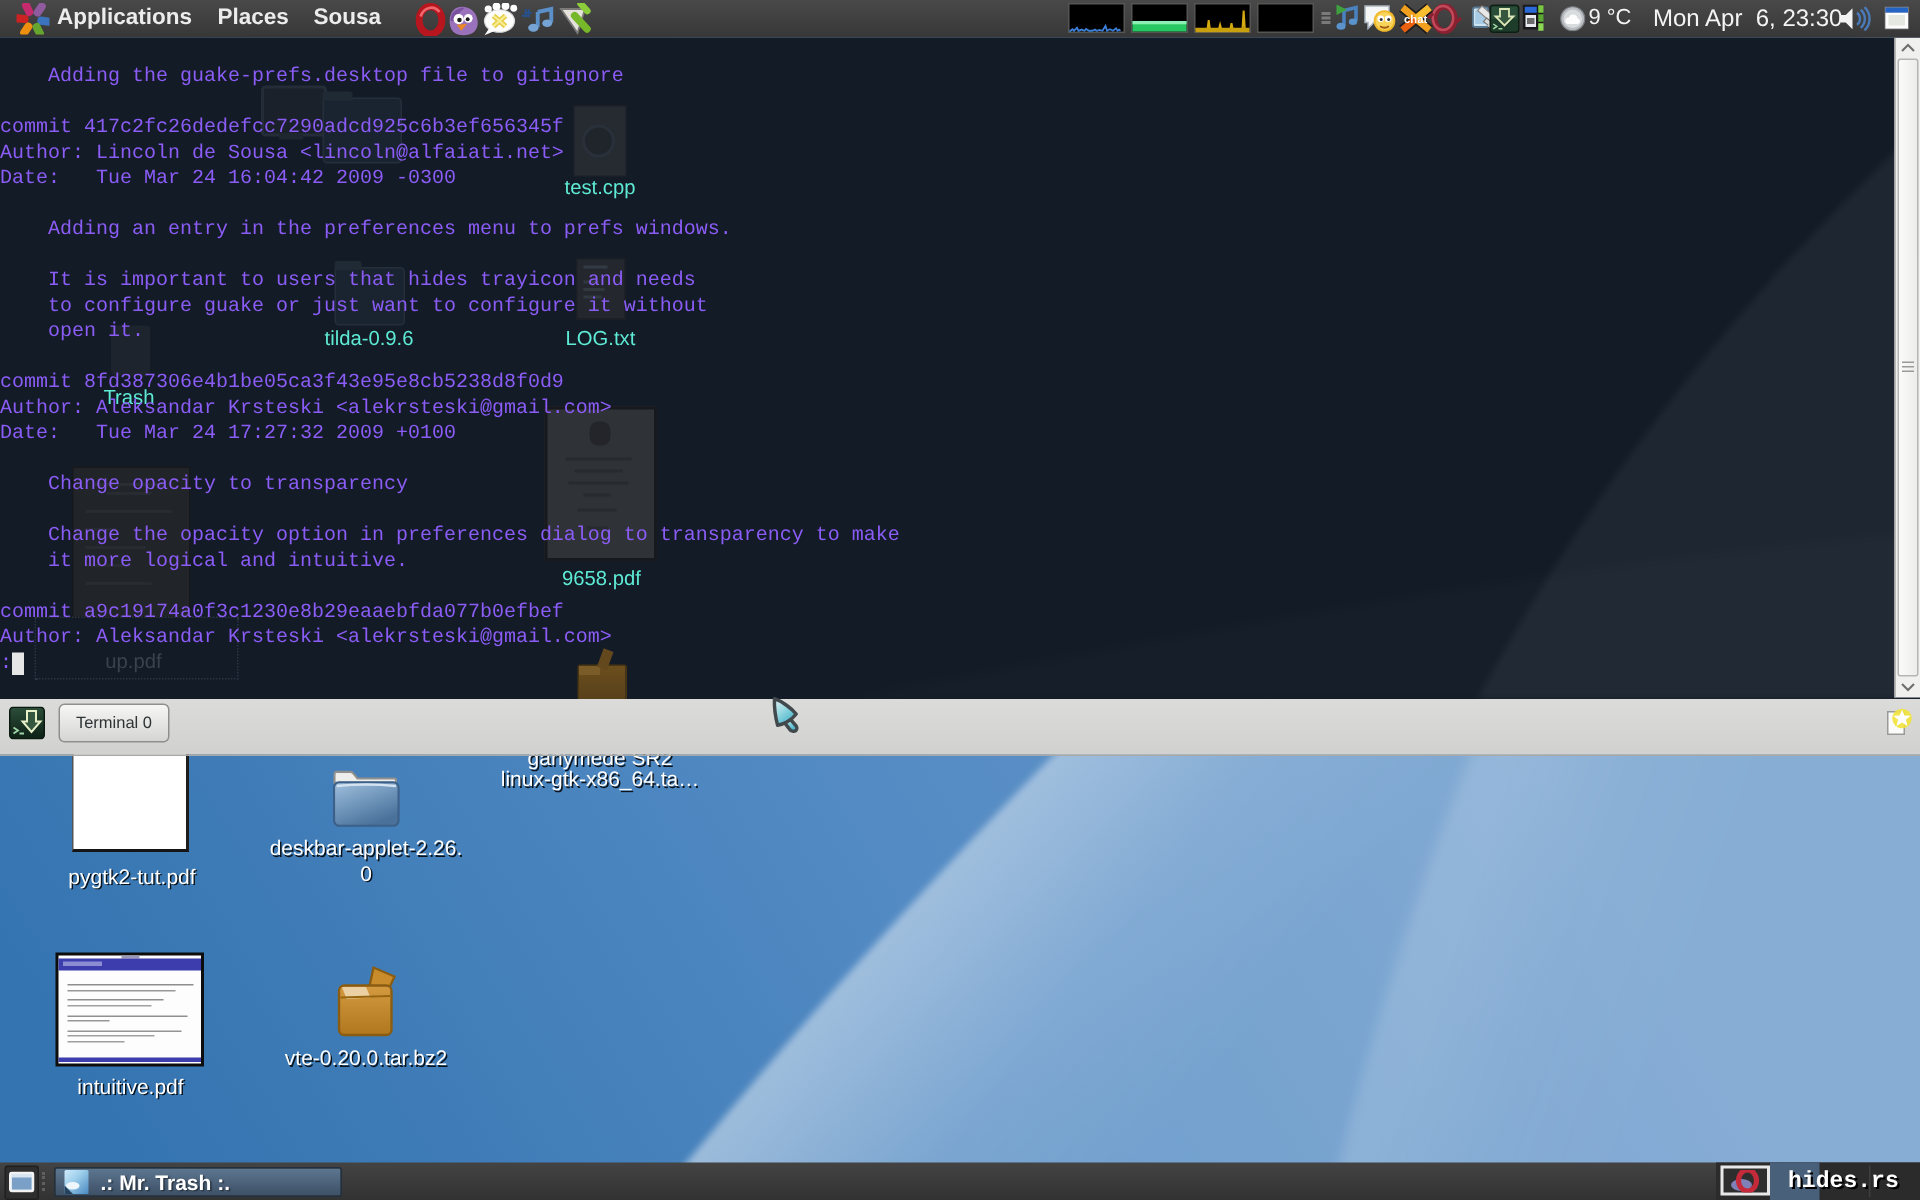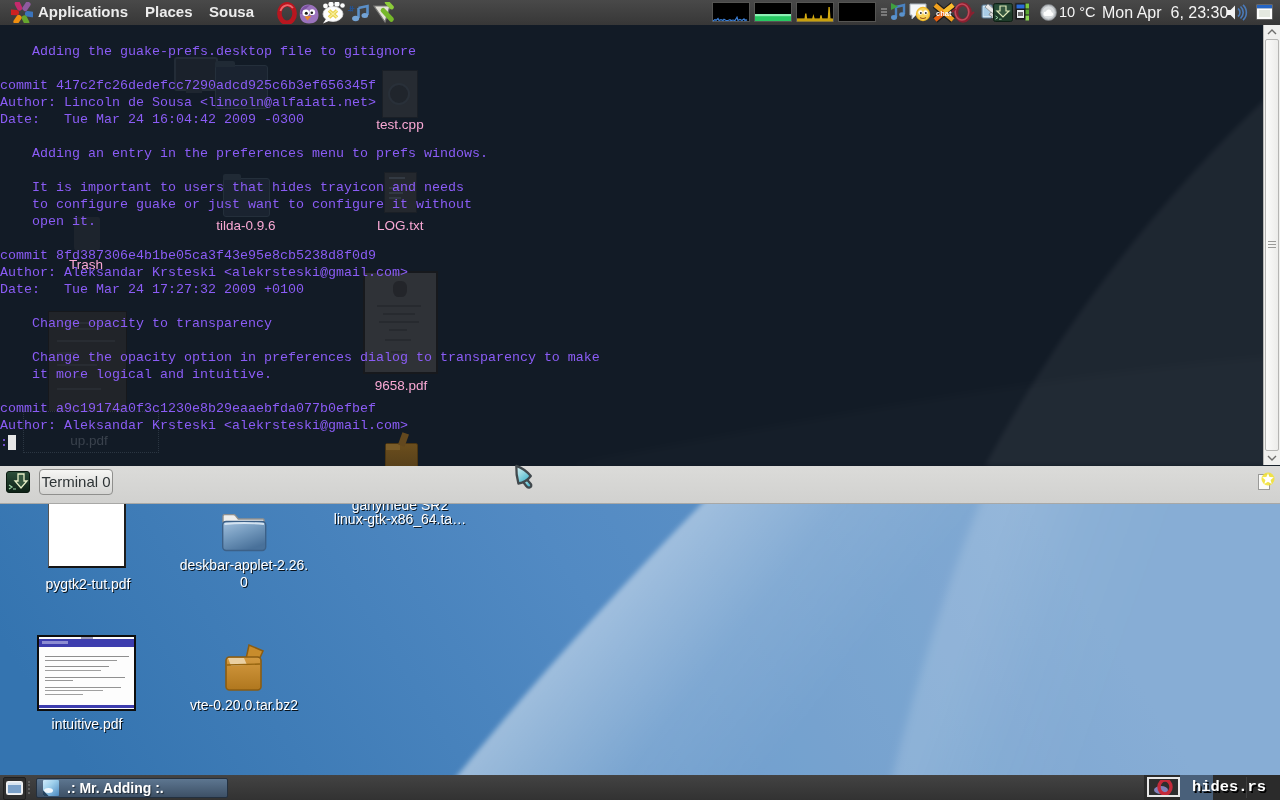--- a/index.html
+++ b/index.html
@@ -2,24 +2,24 @@
 <html><head><meta charset="utf-8">
 <style>
 html,body{margin:0;padding:0;width:1280px;height:800px;overflow:hidden;background:#000;}
 body{font-family:"Liberation Sans",sans-serif;position:relative;}
 .abs{position:absolute;}
 #wall{position:absolute;left:0;top:0;}
 .dlabel{position:absolute;color:#fff;font-size:14px;text-align:center;text-shadow:1px 1px 0 rgba(0,0,0,0.85);white-space:nowrap;}
 #term{position:absolute;left:0;top:25px;width:1280px;height:441px;background:#121b26;overflow:hidden;}
 #termtext{position:absolute;left:0;top:18px;margin:0;font-family:"Liberation Mono",monospace;font-size:13.33px;line-height:17px;color:#8b5cf6;white-space:pre;}
 .fico{position:absolute;}
-.flbl{position:absolute;font-size:13.5px;color:#f9a8d4;text-align:center;white-space:nowrap;}
+.flbl{position:absolute;font-size:13.5px;color:#5eead4;text-align:center;white-space:nowrap;}
 .cur{background:#e6e6e6;}
 #tabbar{position:absolute;left:0;top:466px;width:1280px;height:38px;background:linear-gradient(#dbdbd9,#d1d1cf);border-bottom:1px solid #a8a8a6;box-sizing:border-box;}
-#tbtn{position:absolute;left:39px;top:3px;width:74px;height:26px;background:linear-gradient(#f6f6f4,#d5d5d3);border:1px solid #8f8f8d;border-radius:4px;box-sizing:border-box;color:#2e3436;font-size:15px;text-align:center;line-height:24px;}
+#tbtn{position:absolute;left:39px;top:3px;width:74px;height:26px;background:linear-gradient(#f6f6f4,#d5d5d3);border:1px solid #8f8f8d;border-radius:4px;box-sizing:border-box;color:#2e3436;font-size:11px;text-align:center;line-height:24px;}
 #toppanel{position:absolute;left:0;top:0;width:1280px;height:25px;background:linear-gradient(#494949,#373737);}
 .ptext{position:absolute;top:3px;color:#ececec;font-size:15px;font-weight:bold;}
 #botpanel{position:absolute;left:0;top:775px;width:1280px;height:25px;background:linear-gradient(#434343,#323232);}
 </style></head>
 <body>
 
 <svg id="wall" width="1280" height="800" viewBox="0 0 1280 800">
 <defs>
 <linearGradient id="base" x1="100" y1="800" x2="900" y2="300" gradientUnits="userSpaceOnUse">
 <stop offset="0" stop-color="#3474b0"></stop>
@@ -353,38 +353,38 @@
 <path d="M1,6 L4.5,6 L9,1.5 L9,15.5 L4.5,11 L1,11 Z" fill="#f2f2f2"></path>
 <path d="M12,4.5 a5,5 0 0 1 0,8 M14.5,2.5 a8,8 0 0 1 0,12 M17,0.8 a10.5,10.5 0 0 1 0,15.4" stroke="#4a7ab8" stroke-width="1.6" fill="none"></path>
 </svg>
 
 <svg class="abs" style="left:1256px;top:4px;" width="17" height="16" viewBox="0 0 17 16">
 <rect x="0.5" y="0.5" width="16" height="15" fill="#8a8a8a"></rect>
 <rect x="1" y="1" width="15" height="3.5" fill="#2464c4"></rect>
 <rect x="1" y="4.5" width="15" height="10.5" fill="#fdfdfd"></rect>
 <rect x="3" y="6" width="11" height="7" fill="#e4e8e0"></rect>
 </svg>
-<div class="abs" style="left:1059px;top:4px;color:#f4f4f4;font-size:14.6px;">10 °C</div>
+<div class="abs" style="left:1059px;top:4px;color:#f4f4f4;font-size:14.6px;">9 °C</div>
 <div class="abs" style="left:1102px;top:4px;color:#f4f4f4;font-size:16px;">Mon Apr &nbsp;6, 23:30</div>
 </div>
 
 <div id="botpanel">
 <div class="abs" style="left:3px;top:2px;width:21px;height:21px;background:#2e2e2e;border:1px solid #1f1f1f;border-radius:2px;">
 <svg class="abs" style="left:2px;top:3px;" width="17" height="14" viewBox="0 0 17 14">
 <rect x="0.8" y="0.8" width="15.4" height="12.4" rx="1.5" fill="#d8e4f0" stroke="#f2f2f2" stroke-width="1.6"></rect>
 <path d="M2,4 L15,4 L15,12 L2,12 Z" fill="#7aa0c8"></path>
 </svg>
 </div>
 <div class="abs" style="left:28px;top:6px;width:2px;height:13px;border-left:2px dotted #606060;"></div>
 <div class="abs" style="left:36px;top:3px;width:192px;height:20px;background:linear-gradient(#5d7690,#3d5066);border:1px solid #23303f;border-radius:2px;box-sizing:border-box;">
 <div class="abs" style="left:6px;top:1px;width:16px;height:16px;background:linear-gradient(135deg,#cfeafa 0%,#9fd0ec 40%,#4a88c0 100%);border-radius:1px;overflow:hidden;">
 <div class="abs" style="left:1px;top:8px;width:9px;height:5px;background:#eef6fc;border-radius:50%;"></div>
 <div class="abs" style="left:-4px;top:12px;width:8px;height:8px;background:#26435e;transform:rotate(45deg);"></div>
 </div>
-<div class="abs" style="left:30px;top:1px;color:#fff;font-size:14px;font-weight:bold;text-shadow:1px 1px 1px rgba(0,0,0,0.5);">.: Mr. Adding :.</div>
+<div class="abs" style="left:30px;top:1px;color:#fff;font-size:14px;font-weight:bold;text-shadow:1px 1px 1px rgba(0,0,0,0.5);">.: Mr. Trash :.</div>
 </div>
 <div class="abs" style="left:1144px;top:0;width:136px;height:25px;background:#2b2b2b;"></div>
 <div class="abs" style="left:1246px;top:2px;width:1px;height:21px;background:#3e3e3e;"></div>
 <div class="abs" style="left:1147px;top:2px;width:33px;height:20px;background:#2e2e2e;border:2px solid #e8e8e8;box-sizing:border-box;">
 <svg class="abs" style="left:3px;top:1px;" width="24" height="15" viewBox="0 0 24 15">
 <ellipse cx="9" cy="10" rx="7" ry="4" fill="#8080b8"></ellipse>
 <ellipse cx="13" cy="7" rx="6" ry="7" fill="none" stroke="#c42a3a" stroke-width="3.4"></ellipse>
 </svg>
 </div>
 <div class="abs" style="left:1180px;top:0px;width:33px;height:25px;background:#49607a;"></div>

